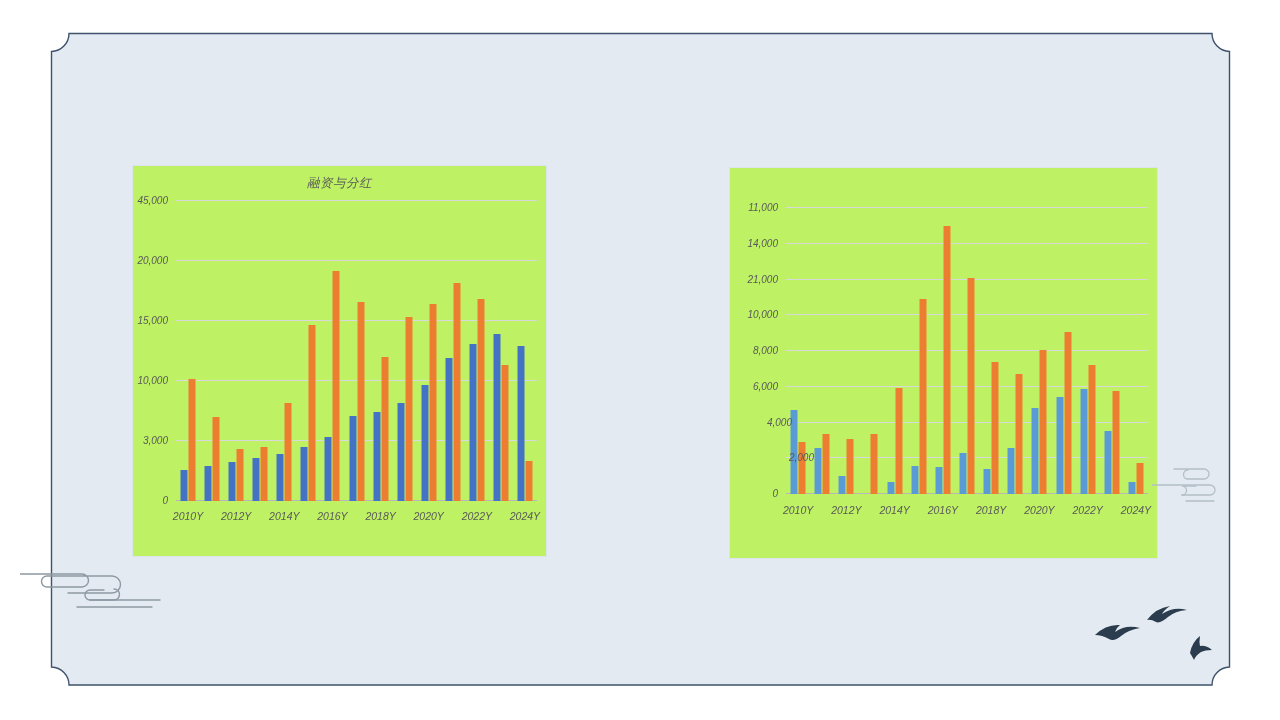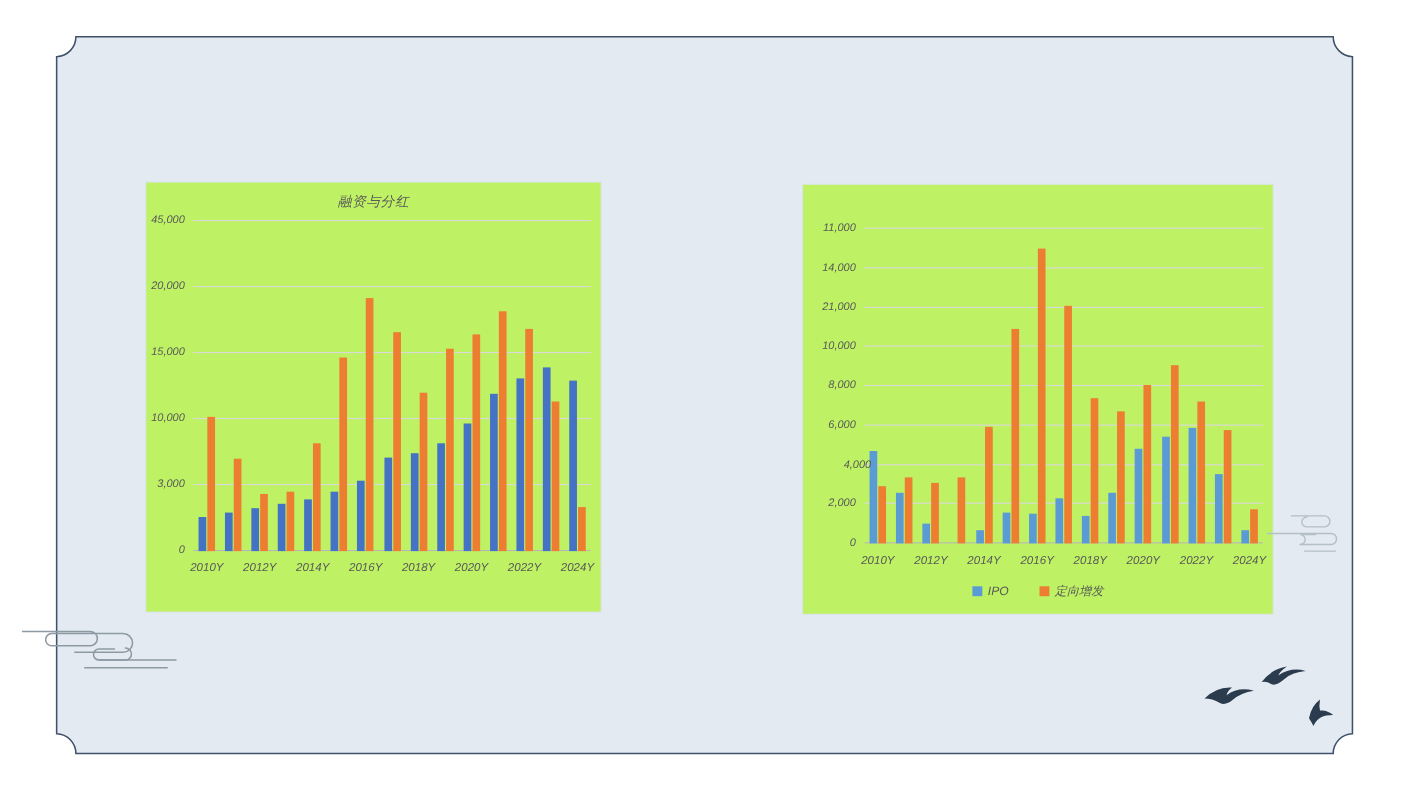--- a/index.html
+++ b/index.html
@@ -209,46 +209,36 @@
       <div class="bar-group" style="left: 325.8px;">
         <div class="bar" style="height: 22.1875%; background: rgb(91, 155, 213);"></div>
         <div class="bar" style="height: 35.9375%; background: rgb(237, 125, 49);"></div>
       </div>
       <div class="bar-group" style="left: 349.933px;">
         <div class="bar" style="height: 4.375%; background: rgb(91, 155, 213);"></div>
         <div class="bar" style="height: 10.9375%; background: rgb(237, 125, 49);"></div>
       </div>
     </div>
     <div class="ytick" style="left: 0px; top: 320px;">0</div>
-    <div class="ytick" style="left: 0px; top: 284.25px;">2,000</div>
+    <div class="ytick" style="left: 0px; top: 284.25px; padding-left: 36px;">2,000</div>
     <div class="ytick" style="left: 14px; top: 248.5px;">4,000</div>
     <div class="ytick" style="left: 0px; top: 212.75px;">6,000</div>
     <div class="ytick" style="left: 0px; top: 177px;">8,000</div>
     <div class="ytick" style="left: 0px; top: 141.25px;">10,000</div>
     <div class="ytick" style="left: 0px; top: 105.5px;">21,000</div>
     <div class="ytick" style="left: 0px; top: 69.75px;">14,000</div>
     <div class="ytick" style="left: 0px; top: 34px;">11,000</div>
     <div class="xtick" style="left: 68.0667px; top: 336px;">2010Y</div>
     <div class="xtick" style="left: 116.333px; top: 336px;">2012Y</div>
     <div class="xtick" style="left: 164.6px; top: 336px;">2014Y</div>
     <div class="xtick" style="left: 212.867px; top: 336px;">2016Y</div>
     <div class="xtick" style="left: 261.133px; top: 336px;">2018Y</div>
     <div class="xtick" style="left: 309.4px; top: 336px;">2020Y</div>
     <div class="xtick" style="left: 357.667px; top: 336px;">2022Y</div>
     <div class="xtick" style="left: 405.933px; top: 336px;">2024Y</div>
-    <div class="legend" style="top: 362px;">
-      <div class="legend-item">
-        <div class="legend-swatch" style="background: rgb(91, 155, 213);"></div>
-        <span>IPO</span>
-      </div>
-      <div class="legend-item">
-        <div class="legend-swatch" style="background: rgb(237, 125, 49);"></div>
-        <span>定向增发</span>
-      </div>
-    </div>
   </div>
 
 <svg class="decor" style="left:20px;top:567px;" width="148" height="46" viewBox="0 0 148 46">
   <g fill="none" stroke="#8d99a3" stroke-width="1.4" stroke-linecap="round">
     <path d="M0 7 H62 A6.5 6.5 0 0 1 62 20 H27 A5.5 5.5 0 0 1 27 9 H92 A8.5 8.5 0 0 1 92 26 H48"></path>
     <path d="M94 22 A5.5 5.5 0 0 1 94 33 H70 A5 5 0 0 1 70 23 H84"></path>
     <path d="M70 33 H140"></path>
     <path d="M57 40 H132"></path>
   </g>
 </svg>

